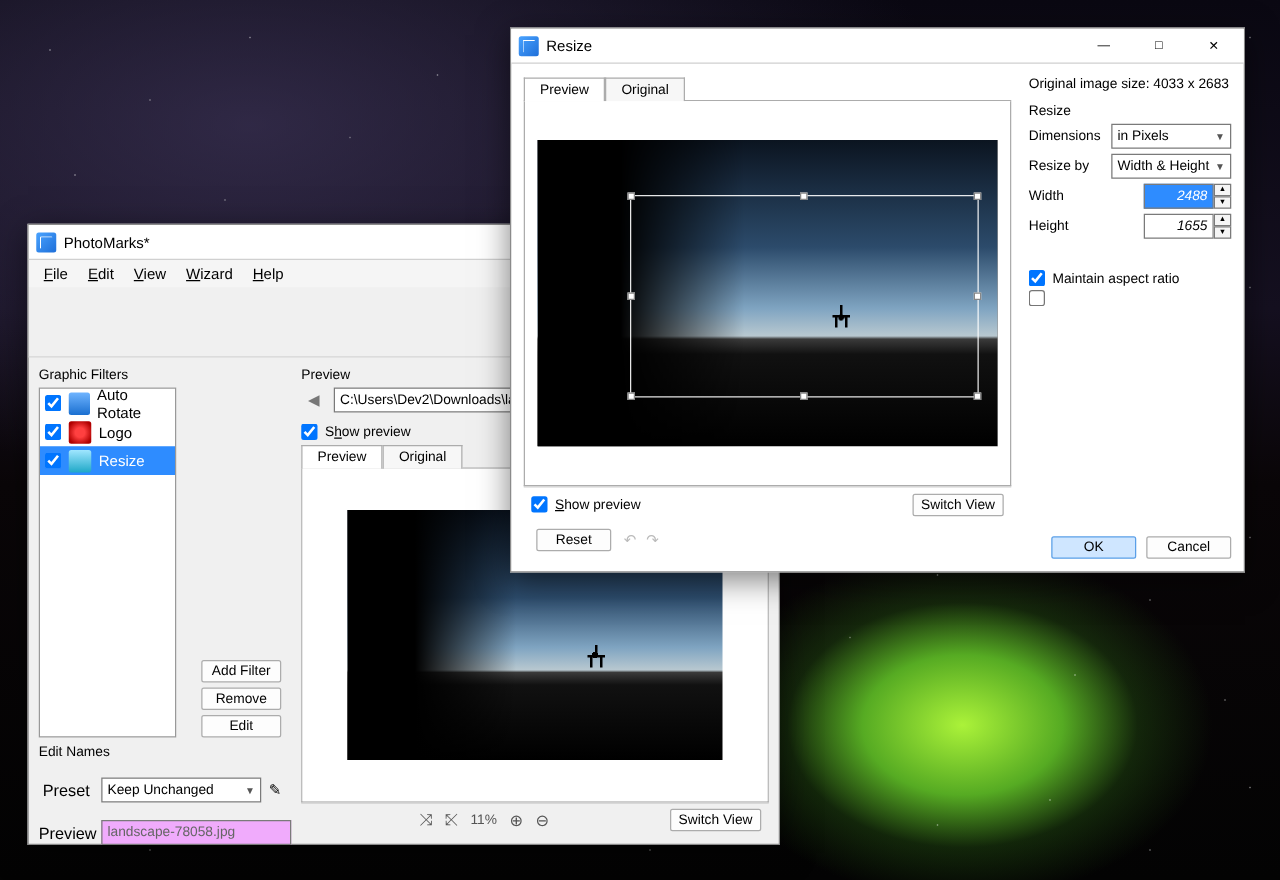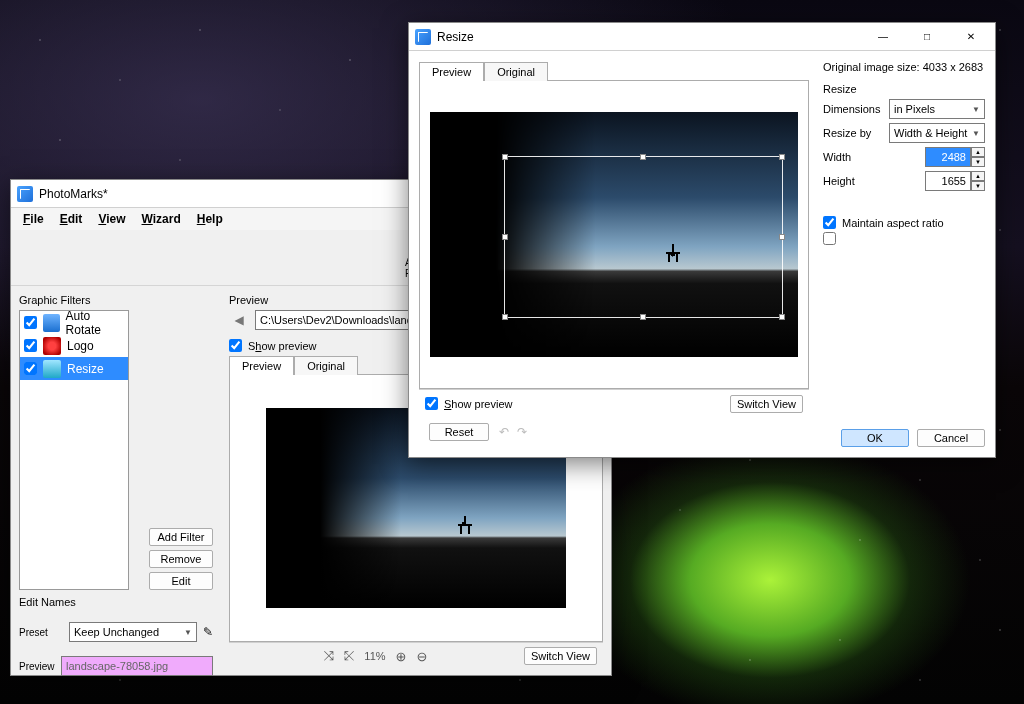--- a/index.html
+++ b/index.html
@@ -27,21 +27,21 @@
 
 .window { position: absolute; background: #f0f0f0; border: 1px solid #8a8a8a; box-shadow: 0 6px 24px rgba(0,0,0,0.5); font-size: 12px; color: #000; }
 .titlebar { height: 28px; background: #fff; display: flex; align-items: center; padding: 0 2px 0 6px; border-bottom: 1px solid #d0d0d0; }
 .titlebar .ico { width: 16px; height: 16px; background: linear-gradient(135deg,#4aa3ff,#1e6fd9); border-radius: 2px; margin-right: 6px; position: relative; }
 .titlebar .ico::after{content:"";position:absolute;inset:3px;border:1.5px solid #fff;border-radius:1px;border-right:none;border-bottom:none;}
 .titlebar .title { flex: 1; font-size: 12px; }
 .winbtns { display: flex; }
 .winbtn { width: 44px; height: 28px; display: flex; align-items: center; justify-content: center; font-family: "Segoe MDL2 Assets","Segoe UI Symbol",sans-serif; font-size: 10px; }
 
 .menubar { height: 22px; background: #f5f5f5; display: flex; align-items: center; padding: 0 4px; font-size: 12px; }
-.menuitem { padding: 2px 8px; font-weight: bold; }
+.menuitem { padding: 2px 8px; }
 .menuitem u { text-decoration: underline; }
 
 .toolbar { height: 56px; background: #f0f0f0; display: flex; padding: 4px 8px; gap: 2px; border-bottom: 1px solid #d5d5d5;}
 .toolbtn { width: 48px; display: flex; flex-direction: column; align-items: center; justify-content: center; font-size: 10px; border-radius: 3px; padding: 2px 0;}
 .toolbtn.sel { background: #e6eefb; border: 1px solid #9cc0f0; }
 .toolbtn svg { width: 28px; height: 28px; }
 
 .mainarea { display: flex; height: calc(100% - 28px - 22px - 56px); }
 .leftcol { width: 210px; padding: 6px 8px; display: flex; flex-direction: column; gap: 6px; }
 .rightcol { flex: 1; padding: 6px 8px; display: flex; flex-direction: column; min-width: 0;}
@@ -55,27 +55,27 @@
 .ico-rotate{background:linear-gradient(#6fb4ff,#1a6fd0);}
 .ico-logo{background:radial-gradient(circle,#ff4040 30%,#b00000 80%);}
 .ico-resize{background:linear-gradient(#a0e6ff,#1fa8c8);}
 
 .side-btns { display:flex; flex-direction:column; gap:4px; width: 64px; align-self:flex-end;}
 
 .btn { background:#fdfdfd; border:1px solid #acacac; border-radius:2px; font-size:11px; padding:2px 6px; min-width:60px; text-align:center;}
 .btn.primary{background:#cfe6ff;border-color:#5a9fe8;}
 
 .formrow { display:flex; align-items:center; gap:6px; margin:4px 0;}
-.formrow label{font-size:10px;width:44px;}
+.formrow label{font-size:13px;width:44px;text-align:center;}
 .textfield { flex:1; height:20px; border:1px solid #7a7a7a; background:#fff; padding:0 4px; font-size:11px; }
 .textfield.ro{background:#f0abfc;color:#666;}
 .select{flex:1;height:20px;border:1px solid #7a7a7a;background:#fff;font-size:11px;padding:0 4px;display:flex;align-items:center;justify-content:space-between;}
 .select .caret{font-size:8px;color:#555;}
 .spinner{display:flex;align-items:stretch;height:20px;}
-.spinner input{width:46px;border:1px solid #7a7a7a;font-size:11px;padding:0 4px;text-align:right;}
+.spinner input{width:56px;border:1px solid #7a7a7a;font-size:11px;padding:0 4px;text-align:right;font-style:italic;}
 .spinner .spinbtns{display:flex;flex-direction:column;width:14px;}
 .spinner .spinbtns div{flex:1;border:1px solid #7a7a7a;background:#f5f5f5;font-size:6px;display:flex;align-items:center;justify-content:center;}
 
 .pathrow{display:flex;align-items:center;gap:6px;margin-bottom:6px;}
 .arrow-btn{width:20px;height:20px;display:flex;align-items:center;justify-content:center;border:1px solid transparent;color:#777;}
 
 .tabset{display:flex;border-bottom:1px solid #acacac;gap:0;}
 .tab{padding:3px 12px;font-size:11px;border:1px solid #acacac;border-bottom:none;background:#f7f7f7;position:relative;top:1px;}
 .tab.active{background:#fff;}
 
@@ -112,21 +112,21 @@
 
 .resize-body{display:flex;height:calc(100% - 28px);}
 .resize-left{flex:1;padding:10px;display:flex;flex-direction:column;min-width:0;}
 .resize-right{width:176px;padding:10px 10px 10px 4px;font-size:11px;}
 .resize-right .sect{margin-bottom:10px;}
 .resize-right .row{display:flex;align-items:center;justify-content:space-between;gap:6px;margin:4px 0;}
 .resize-right .row .lab{width:60px;}
 .dlg-footer{display:flex;justify-content:space-between;align-items:center;padding:6px 10px;}
 .hist{display:flex;gap:8px;margin-left:10px;color:#bbb;font-size:12px;}
 
-#main-window{left:10px;top:179px;width:602px;height:497px;}
+#main-window{left:22px;top:179px;width:602px;height:497px;}
 #resize-dialog{left:408px;top:22px;width:588px;height:436px;background:#fff;}
 #resize-dialog .group-title{color:#000;}
 
 .sel-input{background:#2e8cff;color:#fff;}
 </style>
 </head>
 <body>
 
 <div class="desktop stars"></div>
 

